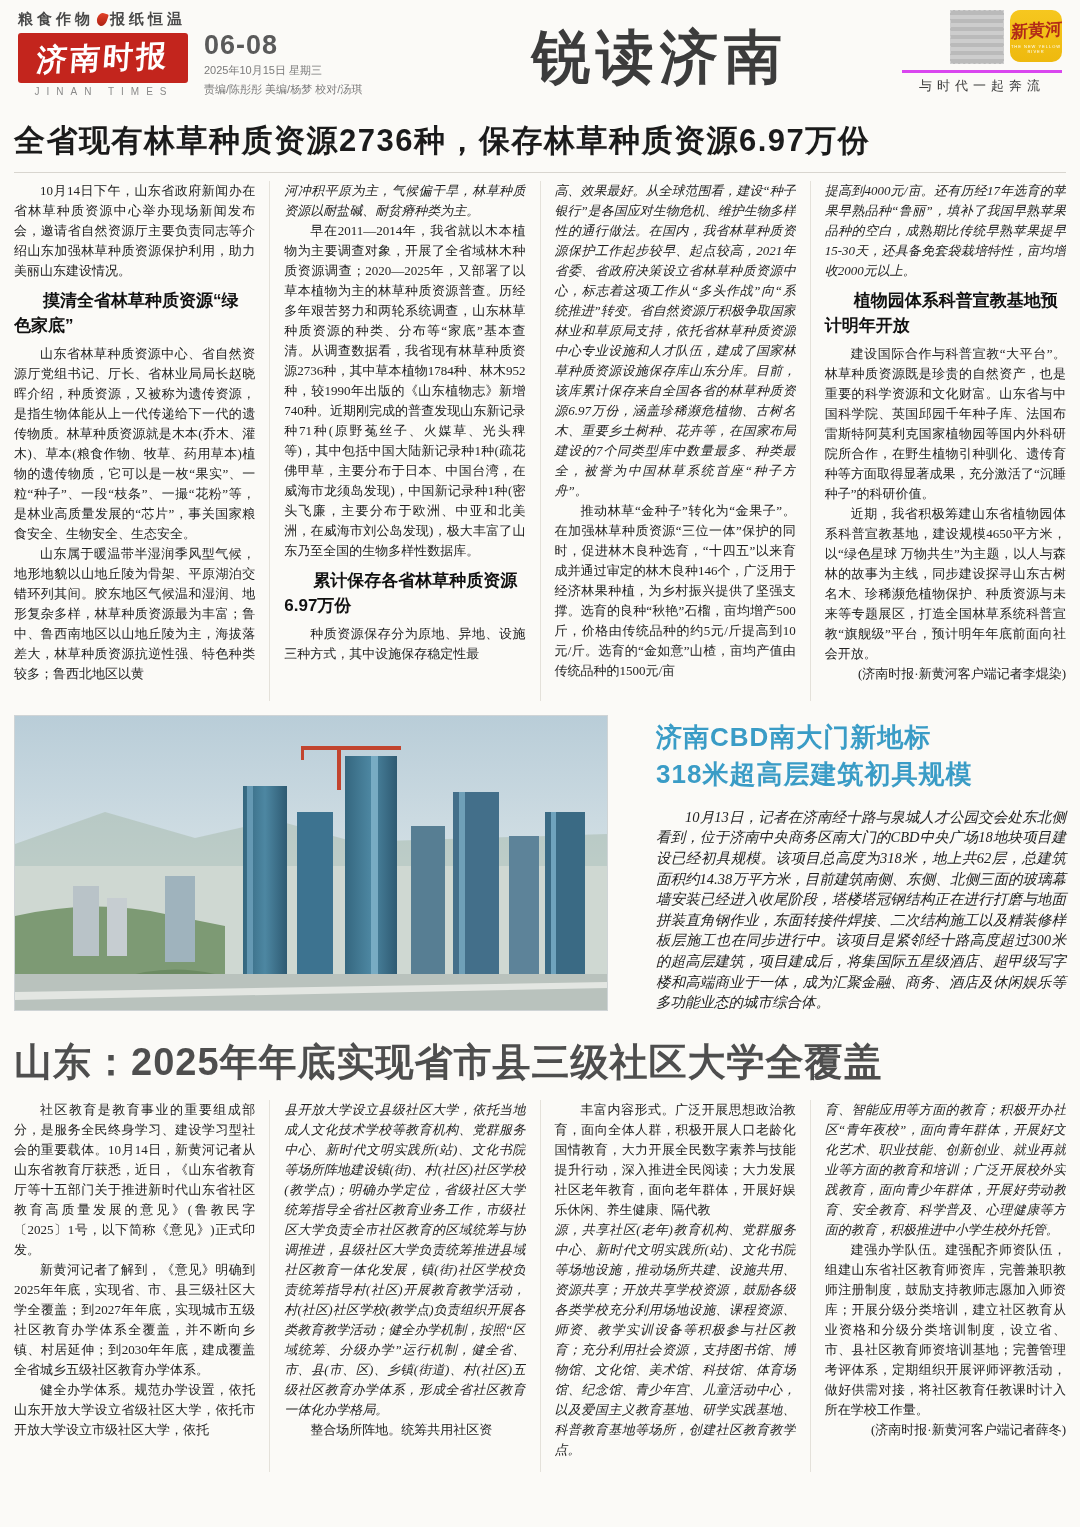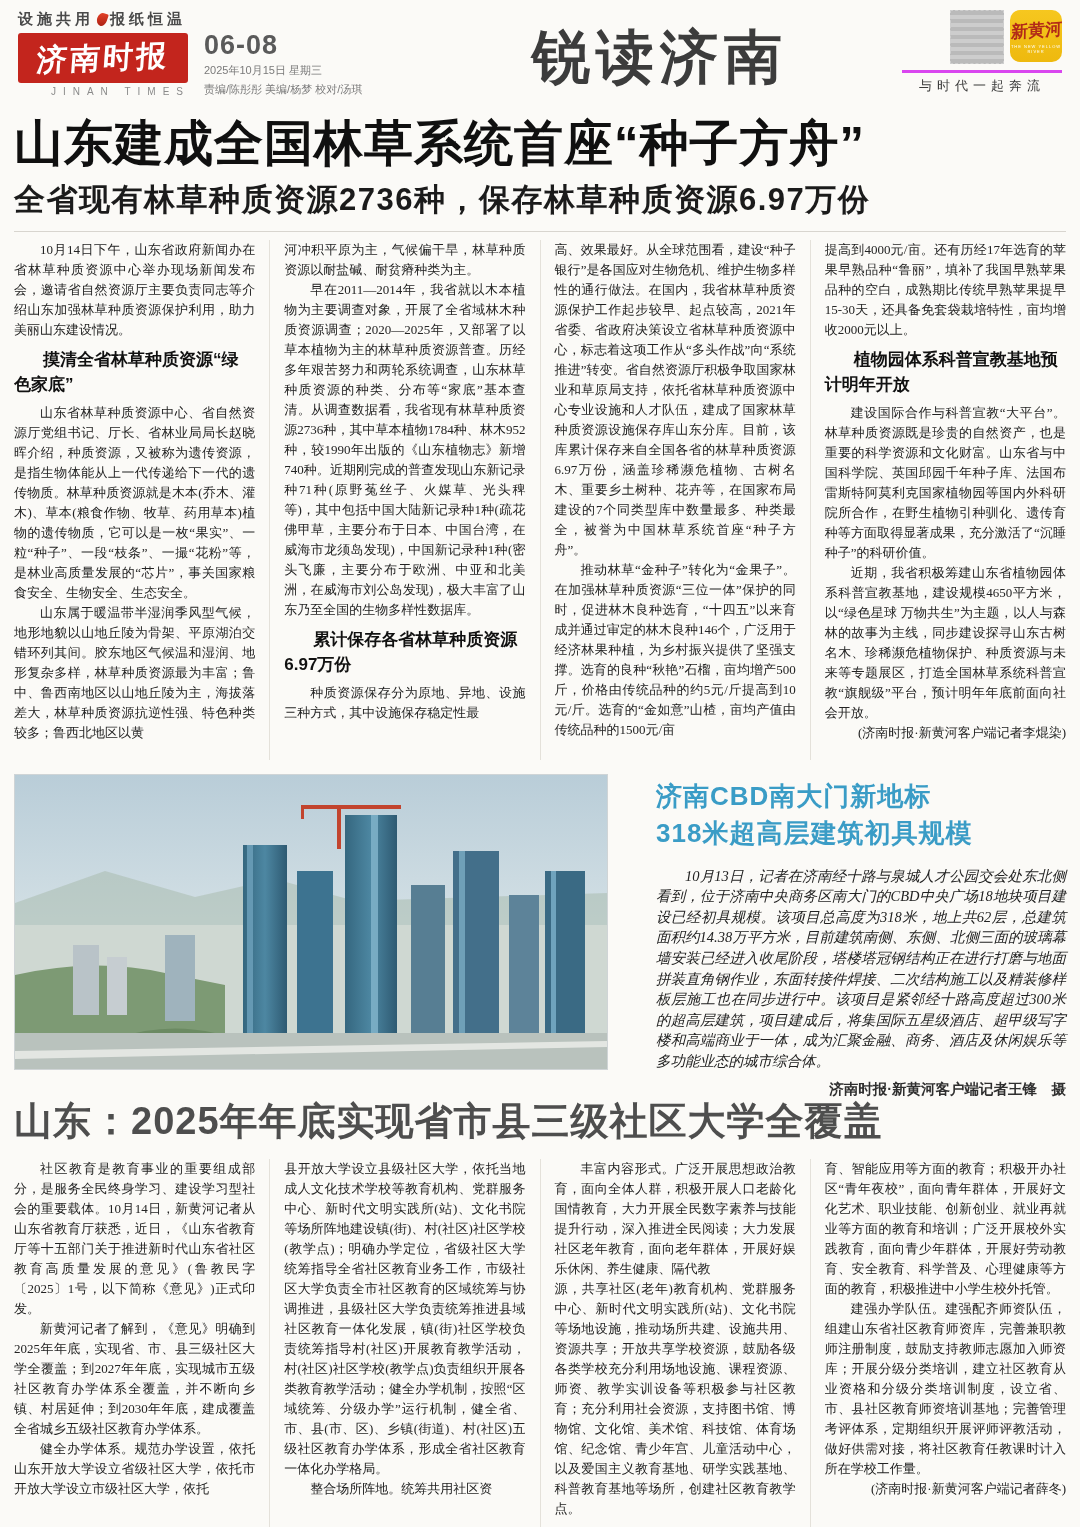--- a/index.html
+++ b/index.html
@@ -20,21 +20,21 @@
   .mast-logo-col{width:172px;}
   .slogan{font-family:"Liberation Sans",sans-serif;font-weight:bold;color:#4a4a4a;
     font-size:15px;letter-spacing:4px;white-space:nowrap;display:flex;align-items:center;gap:2px;}
   .flame{width:10px;height:13px;background:linear-gradient(160deg,#e8442a,#a81f12);
     border-radius:60% 10% 60% 60%;transform:rotate(18deg);display:inline-block;margin:0 1px;}
   .redbox{margin-top:4px;background:#c3251d;width:170px;height:50px;border-radius:3px;
     display:flex;align-items:center;justify-content:center;}
   .redbox span{color:#fff;font-weight:bold;font-size:30px;letter-spacing:3px;
     transform:skewX(-6deg) rotate(-2deg);font-family:"Liberation Serif",serif;}
   .logo-en{font-family:"Liberation Sans",sans-serif;color:#8a8a8a;font-size:10px;
-    letter-spacing:7px;margin-top:3px;text-align:right;}
+    letter-spacing:7px;margin-top:3px;text-align:center;}
   .mast-meta{padding-top:22px;}
   .page-range{font-family:"Liberation Sans",sans-serif;font-weight:bold;color:#5a5a5a;
     font-size:27px;letter-spacing:1px;line-height:1;}
   .date-line,.staff-line{font-family:"Liberation Sans",sans-serif;color:#7a7a7a;
     font-size:11px;margin-top:4px;white-space:nowrap;}
   .section-title{
     font-family:"Liberation Sans",sans-serif;font-weight:900;color:#3c3c3c;
     font-size:58px;letter-spacing:6px;line-height:1;padding-top:18px;white-space:nowrap;text-align:center;
   }
   .mast-right{width:160px;text-align:center;}
@@ -57,21 +57,21 @@
   .subheadline{font-family:"Liberation Sans",sans-serif;font-weight:600;color:#1b1b1b;
     font-size:31px;letter-spacing:1.5px;margin-top:6px;white-space:nowrap;}
   .head-rule{height:1px;background:#d8d5cf;margin:10px 14px 8px 14px;}
   
   .cols{display:flex;padding:0 14px;align-items:stretch;}
   .col{flex:1;overflow:hidden;}
   .col + .col{border-left:1px solid #e4e1da;margin-left:14px;padding-left:14px;}
   .lead-cols .col{height:520px;}
   .community-cols .col{height:372px;}
   .para{margin:0;font-size:13px;line-height:20px;text-align:justify;text-indent:2em;color:#232323;}
-  .para.cont{text-indent:0;}
+  .para.cont{text-indent:0;font-style:italic;}
   .para.byline{text-indent:0;text-align:right;}
   .col-subhead{font-size:17px;line-height:25px;font-weight:bold;color:#111;
     margin:7px 0 6px 0;text-indent:1.7em;font-family:Liberation Sans, sans-serif;}
   
   .middle{display:flex;padding:14px 14px 0 14px;gap:18px;height:306px;box-sizing:content-box;}
   .photo{width:594px;height:296px;flex:none;border:1px solid #cfd4d6;box-sizing:border-box;}
   .cbd{flex:1;padding-top:4px;margin-left:30px;}
   .cbd-title{font-family:"Liberation Sans",sans-serif;font-weight:800;color:#3a9cc6;
     font-size:26px;line-height:1.42;margin:0 0 14px 0;letter-spacing:1px;}
   .cbd-body{font-size:14.5px;line-height:20.6px;text-align:justify;text-indent:2em;
@@ -82,21 +82,21 @@
   .community-head{font-family:"Liberation Sans",sans-serif;font-weight:800;color:#4e4e4e;
     font-size:38px;letter-spacing:1px;padding:16px 14px 12px 14px;white-space:nowrap;}
 </style>
 </head>
 <body>
 
 <div class="masthead">
   <div class="mast-left">
     <div class="mast-logo-col">
       <div class="slogan">
-        <span>设施共用</span>
+        <span>粮食作物</span>
         <span class="flame"></span>
         <span>报纸恒温</span>
       </div>
       <div class="redbox">
         <span>济南时报</span>
       </div>
       <div class="logo-en">JINAN TIMES</div>
     </div>
     <div class="mast-meta">
       <div class="page-range">06-08</div>
@@ -111,21 +111,20 @@
       <div class="app-icon">
         <span class="cn">新黄河</span>
         <span class="en">THE NEW YELLOW RIVER</span>
       </div>
     </div>
     <div class="tagline">与时代一起奔流</div>
   </div>
 </div>
 
 <div class="lead-head">
-  <div class="headline">山东建成全国林草系统首座“种子方舟”</div>
   <div class="subheadline">全省现有林草种质资源2736种，保存林草种质资源6.97万份</div>
 </div>
 <div class="head-rule"></div>
 
 <div class="cols lead-cols">
   <div class="col">
       <p class="para">10月14日下午，山东省政府新闻办在省林草种质资源中心举办现场新闻发布会，邀请省自然资源厅主要负责同志等介绍山东加强林草种质资源保护利用，助力美丽山东建设情况。</p>
       <h3 class="col-subhead">摸清全省林草种质资源“绿色家底”</h3>
       <p class="para">山东省林草种质资源中心、省自然资源厅党组书记、厅长、省林业局局长赵晓晖介绍，种质资源，又被称为遗传资源，是指生物体能从上一代传递给下一代的遗传物质。林草种质资源就是木本(乔木、灌木)、草本(粮食作物、牧草、药用草本)植物的遗传物质，它可以是一枚“果实”、一粒“种子”、一段“枝条”、一撮“花粉”等，是林业高质量发展的“芯片”，事关国家粮食安全、生物安全、生态安全。</p>
       <p class="para">山东属于暖温带半湿润季风型气候，地形地貌以山地丘陵为骨架、平原湖泊交错环列其间。胶东地区气候温和湿润、地形复杂多样，林草种质资源最为丰富；鲁中、鲁西南地区以山地丘陵为主，海拔落差大，林草种质资源抗逆性强、特色种类较多；鲁西北地区以黄</p>
@@ -187,21 +186,20 @@
       <rect x="530" y="96" width="40" height="168" fill="#3a6a84"></rect>
       <rect x="536" y="96" width="5" height="168" fill="#6fa3bd"></rect>
       <rect x="0" y="258" width="592" height="36" fill="#b9c2bd"></rect>
       <path d="M0 276 L592 266 L592 272 L0 284 Z" fill="#e3e6e2"></path>
     </svg>
   </div>
   <div class="cbd">
     <h2 class="cbd-title"><span>济南CBD南大门新地标</span><br>
       <span>318米超高层建筑初具规模</span></h2>
     <p class="cbd-body">10月13日，记者在济南经十路与泉城人才公园交会处东北侧看到，位于济南中央商务区南大门的CBD中央广场18地块项目建设已经初具规模。该项目总高度为318米，地上共62层，总建筑面积约14.38万平方米，目前建筑南侧、东侧、北侧三面的玻璃幕墙安装已经进入收尾阶段，塔楼塔冠钢结构正在进行打磨与地面拼装直角钢作业，东面转接件焊接、二次结构施工以及精装修样板层施工也在同步进行中。该项目是紧邻经十路高度超过300米的超高层建筑，项目建成后，将集国际五星级酒店、超甲级写字楼和高端商业于一体，成为汇聚金融、商务、酒店及休闲娱乐等多功能业态的城市综合体。</p>
-    <div class="cbd-byline">济南时报·新黄河客户端记者王锋　摄</div>
   </div>
 </div>
 
 <div class="community-head">山东：2025年年底实现省市县三级社区大学全覆盖</div>
 <div class="cols community-cols">
   <div class="col">
       <p class="para">社区教育是教育事业的重要组成部分，是服务全民终身学习、建设学习型社会的重要载体。10月14日，新黄河记者从山东省教育厅获悉，近日，《山东省教育厅等十五部门关于推进新时代山东省社区教育高质量发展的意见》(鲁教民字〔2025〕1号，以下简称《意见》)正式印发。</p>
       <p class="para">新黄河记者了解到，《意见》明确到2025年年底，实现省、市、县三级社区大学全覆盖；到2027年年底，实现城市五级社区教育办学体系全覆盖，并不断向乡镇、村居延伸；到2030年年底，建成覆盖全省城乡五级社区教育办学体系。</p>
       <p class="para">健全办学体系。规范办学设置，依托山东开放大学设立省级社区大学，依托市开放大学设立市级社区大学，依托</p>
     </div>

